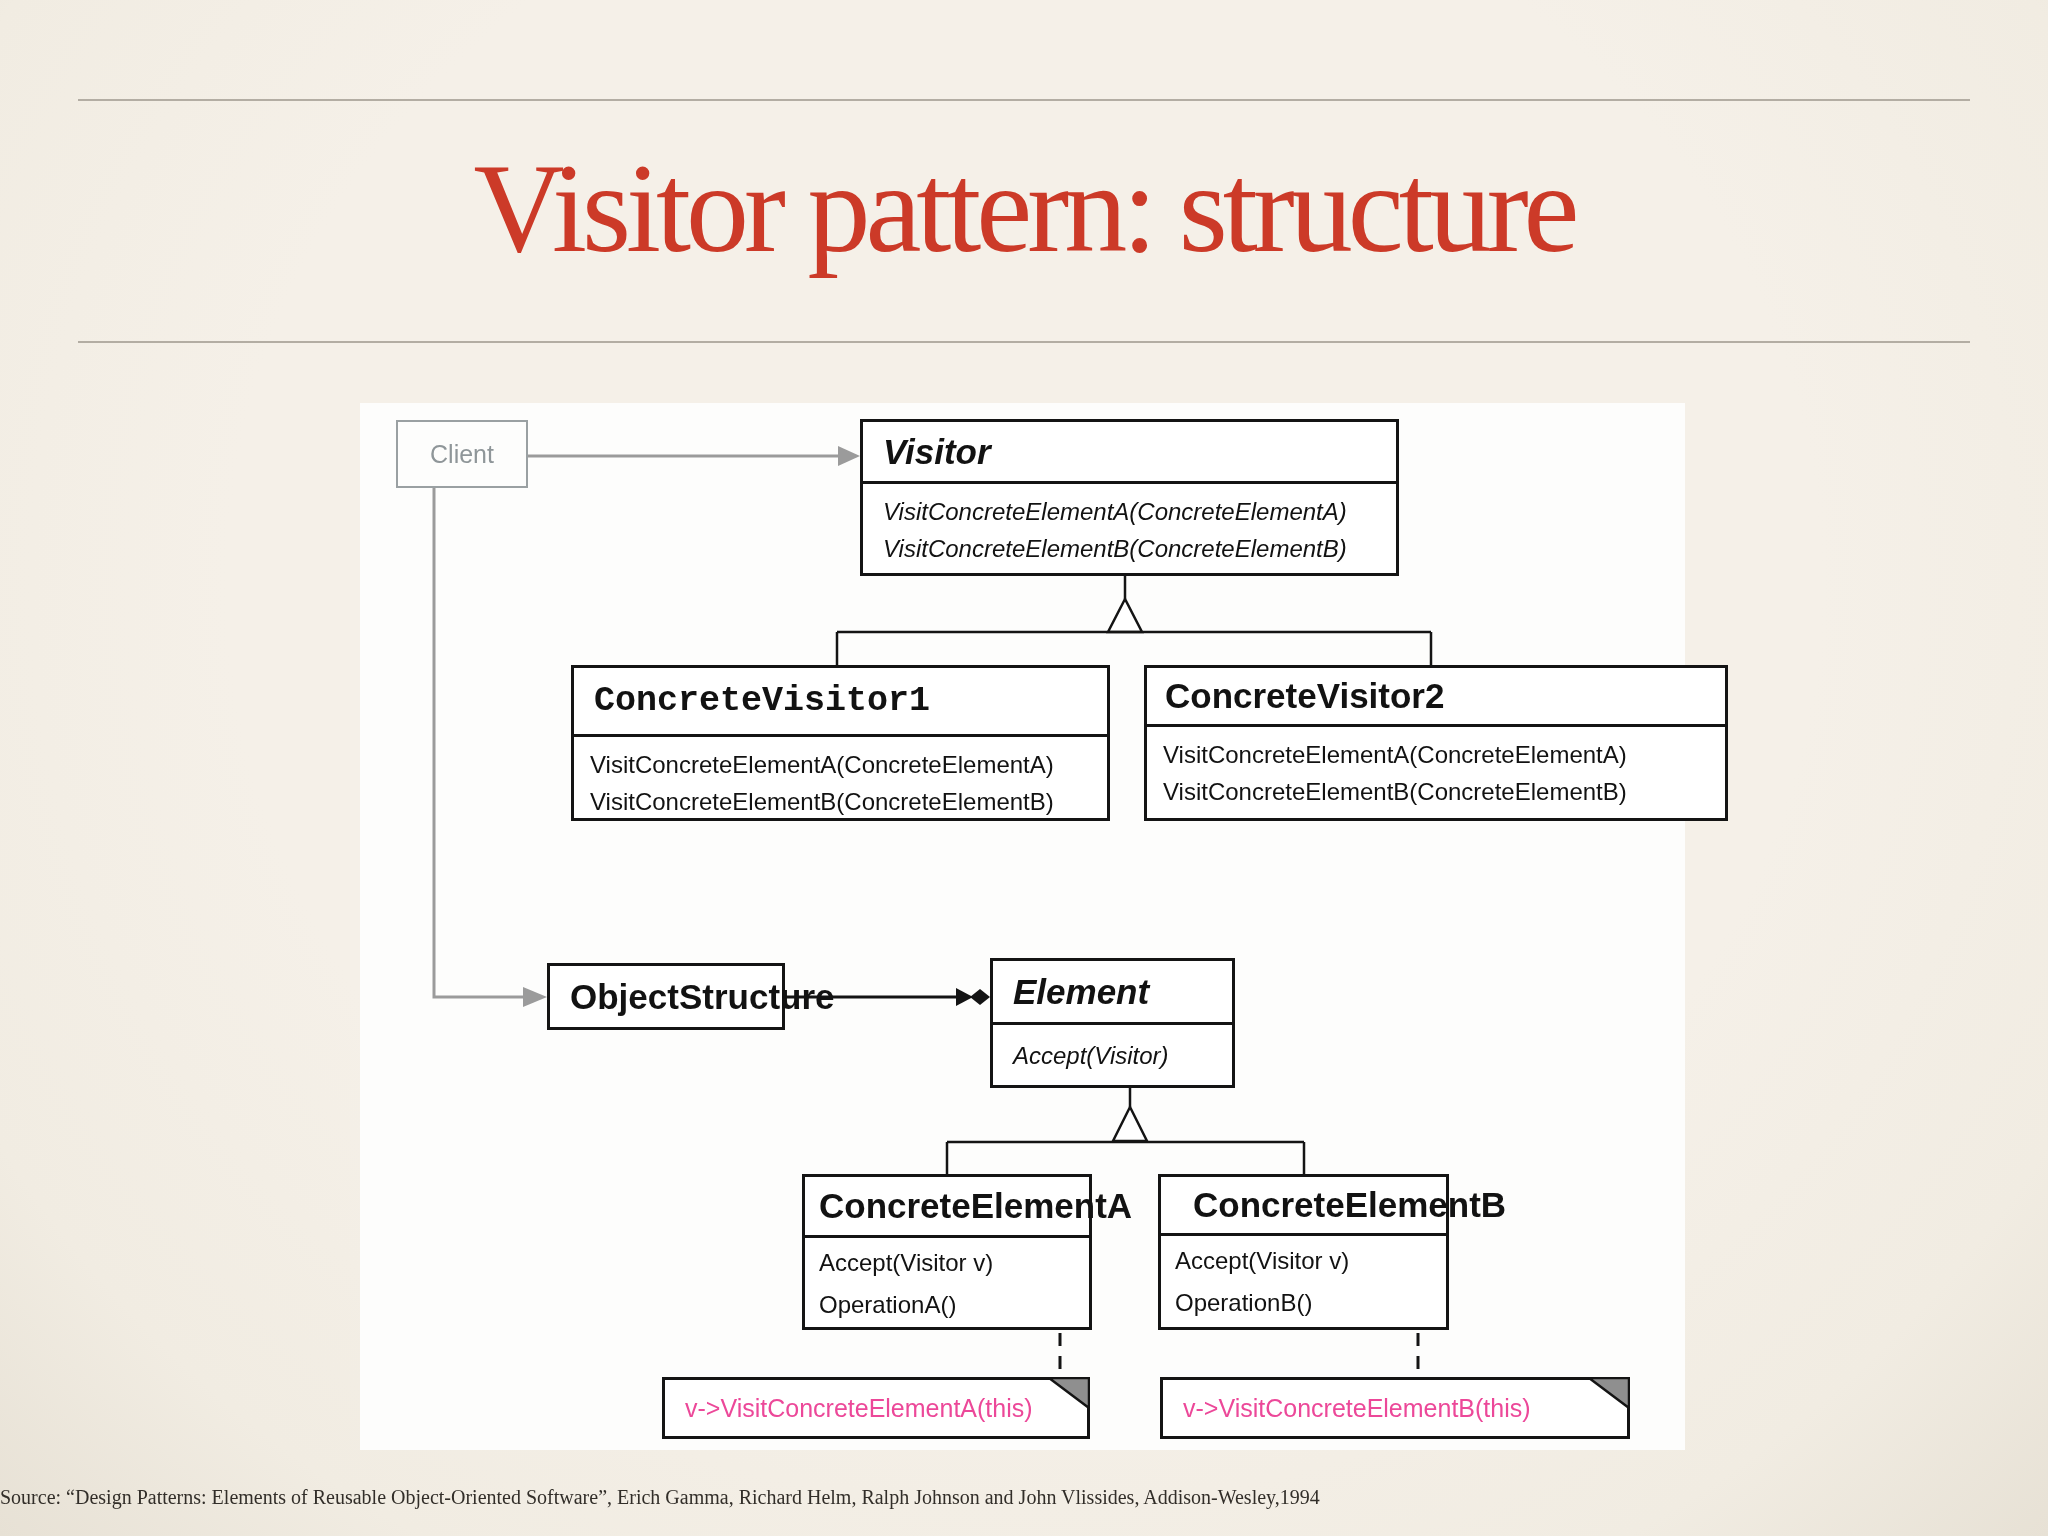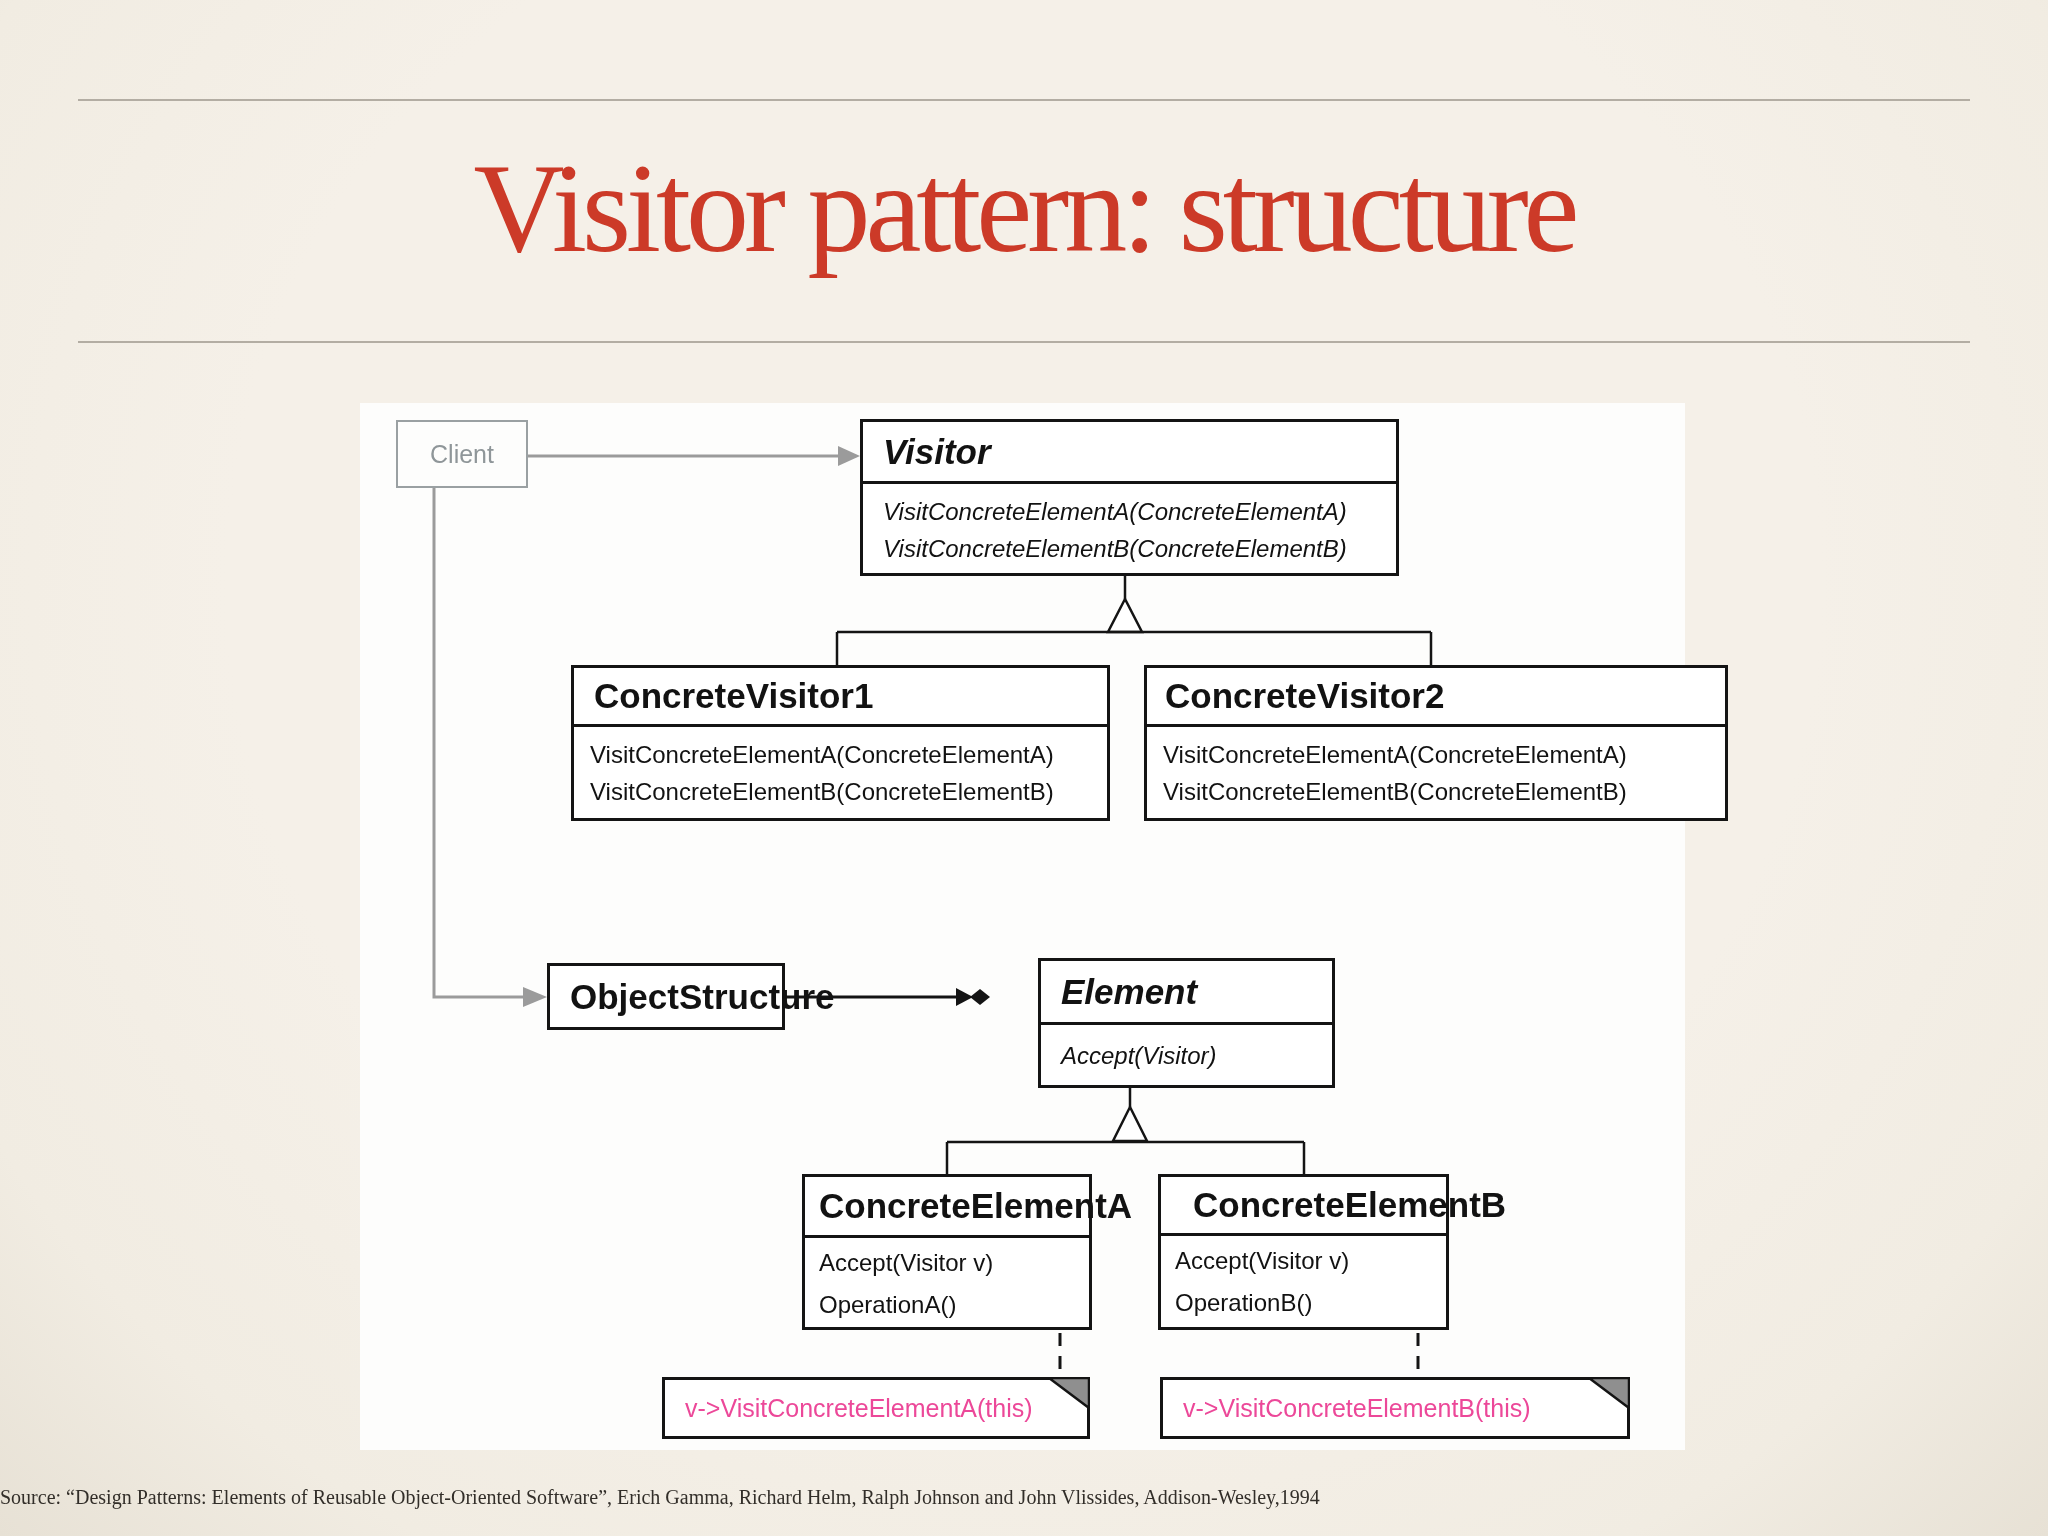--- a/index.html
+++ b/index.html
@@ -102,40 +102,40 @@
 
     <div class="umlbox" style="left:500px;top:16px;width:539px;height:157px;">
       <div class="head italic" style="height:62px;">Visitor</div>
       <div class="methods italic">
         <div>VisitConcreteElementA(ConcreteElementA)</div>
         <div>VisitConcreteElementB(ConcreteElementB)</div>
       </div>
     </div>
 
     <div class="umlbox" style="left:211px;top:262px;width:539px;height:156px;">
-      <div class="head" style="height:59px;">ConcreteVisitor1</div>
+      <div class="head" style="height:69px;font-family:Liberation Mono, monospace;">ConcreteVisitor1</div>
       <div class="methods" style="padding-left:16px;">
         <div>VisitConcreteElementA(ConcreteElementA)</div>
         <div>VisitConcreteElementB(ConcreteElementB)</div>
       </div>
     </div>
 
     <div class="umlbox" style="left:784px;top:262px;width:584px;height:156px;">
       <div class="head" style="height:59px;padding-left:18px;">ConcreteVisitor2</div>
       <div class="methods" style="padding-left:16px;">
         <div>VisitConcreteElementA(ConcreteElementA)</div>
         <div>VisitConcreteElementB(ConcreteElementB)</div>
       </div>
     </div>
 
     <div class="umlbox" style="left:187px;top:560px;width:238px;height:67px;">
       <div class="head noline" style="height:61px;">ObjectStructure</div>
     </div>
 
-    <div class="umlbox" style="left:630px;top:555px;width:297px;height:130px;margin-left:48px;">
+    <div class="umlbox" style="left:630px;top:555px;width:245px;height:130px;">
       <div class="head italic" style="height:64px;">Element</div>
       <div class="methods italic" style="padding-top:12px;">
         <div>Accept(Visitor)</div>
       </div>
     </div>
 
     <div class="umlbox" style="left:442px;top:771px;width:290px;height:156px;">
       <div class="head" style="height:61px;padding-left:14px;">ConcreteElementA</div>
       <div class="methods" style="padding-left:14px;padding-top:4px;">
         <div style="line-height:42px;">Accept(Visitor v)</div>

